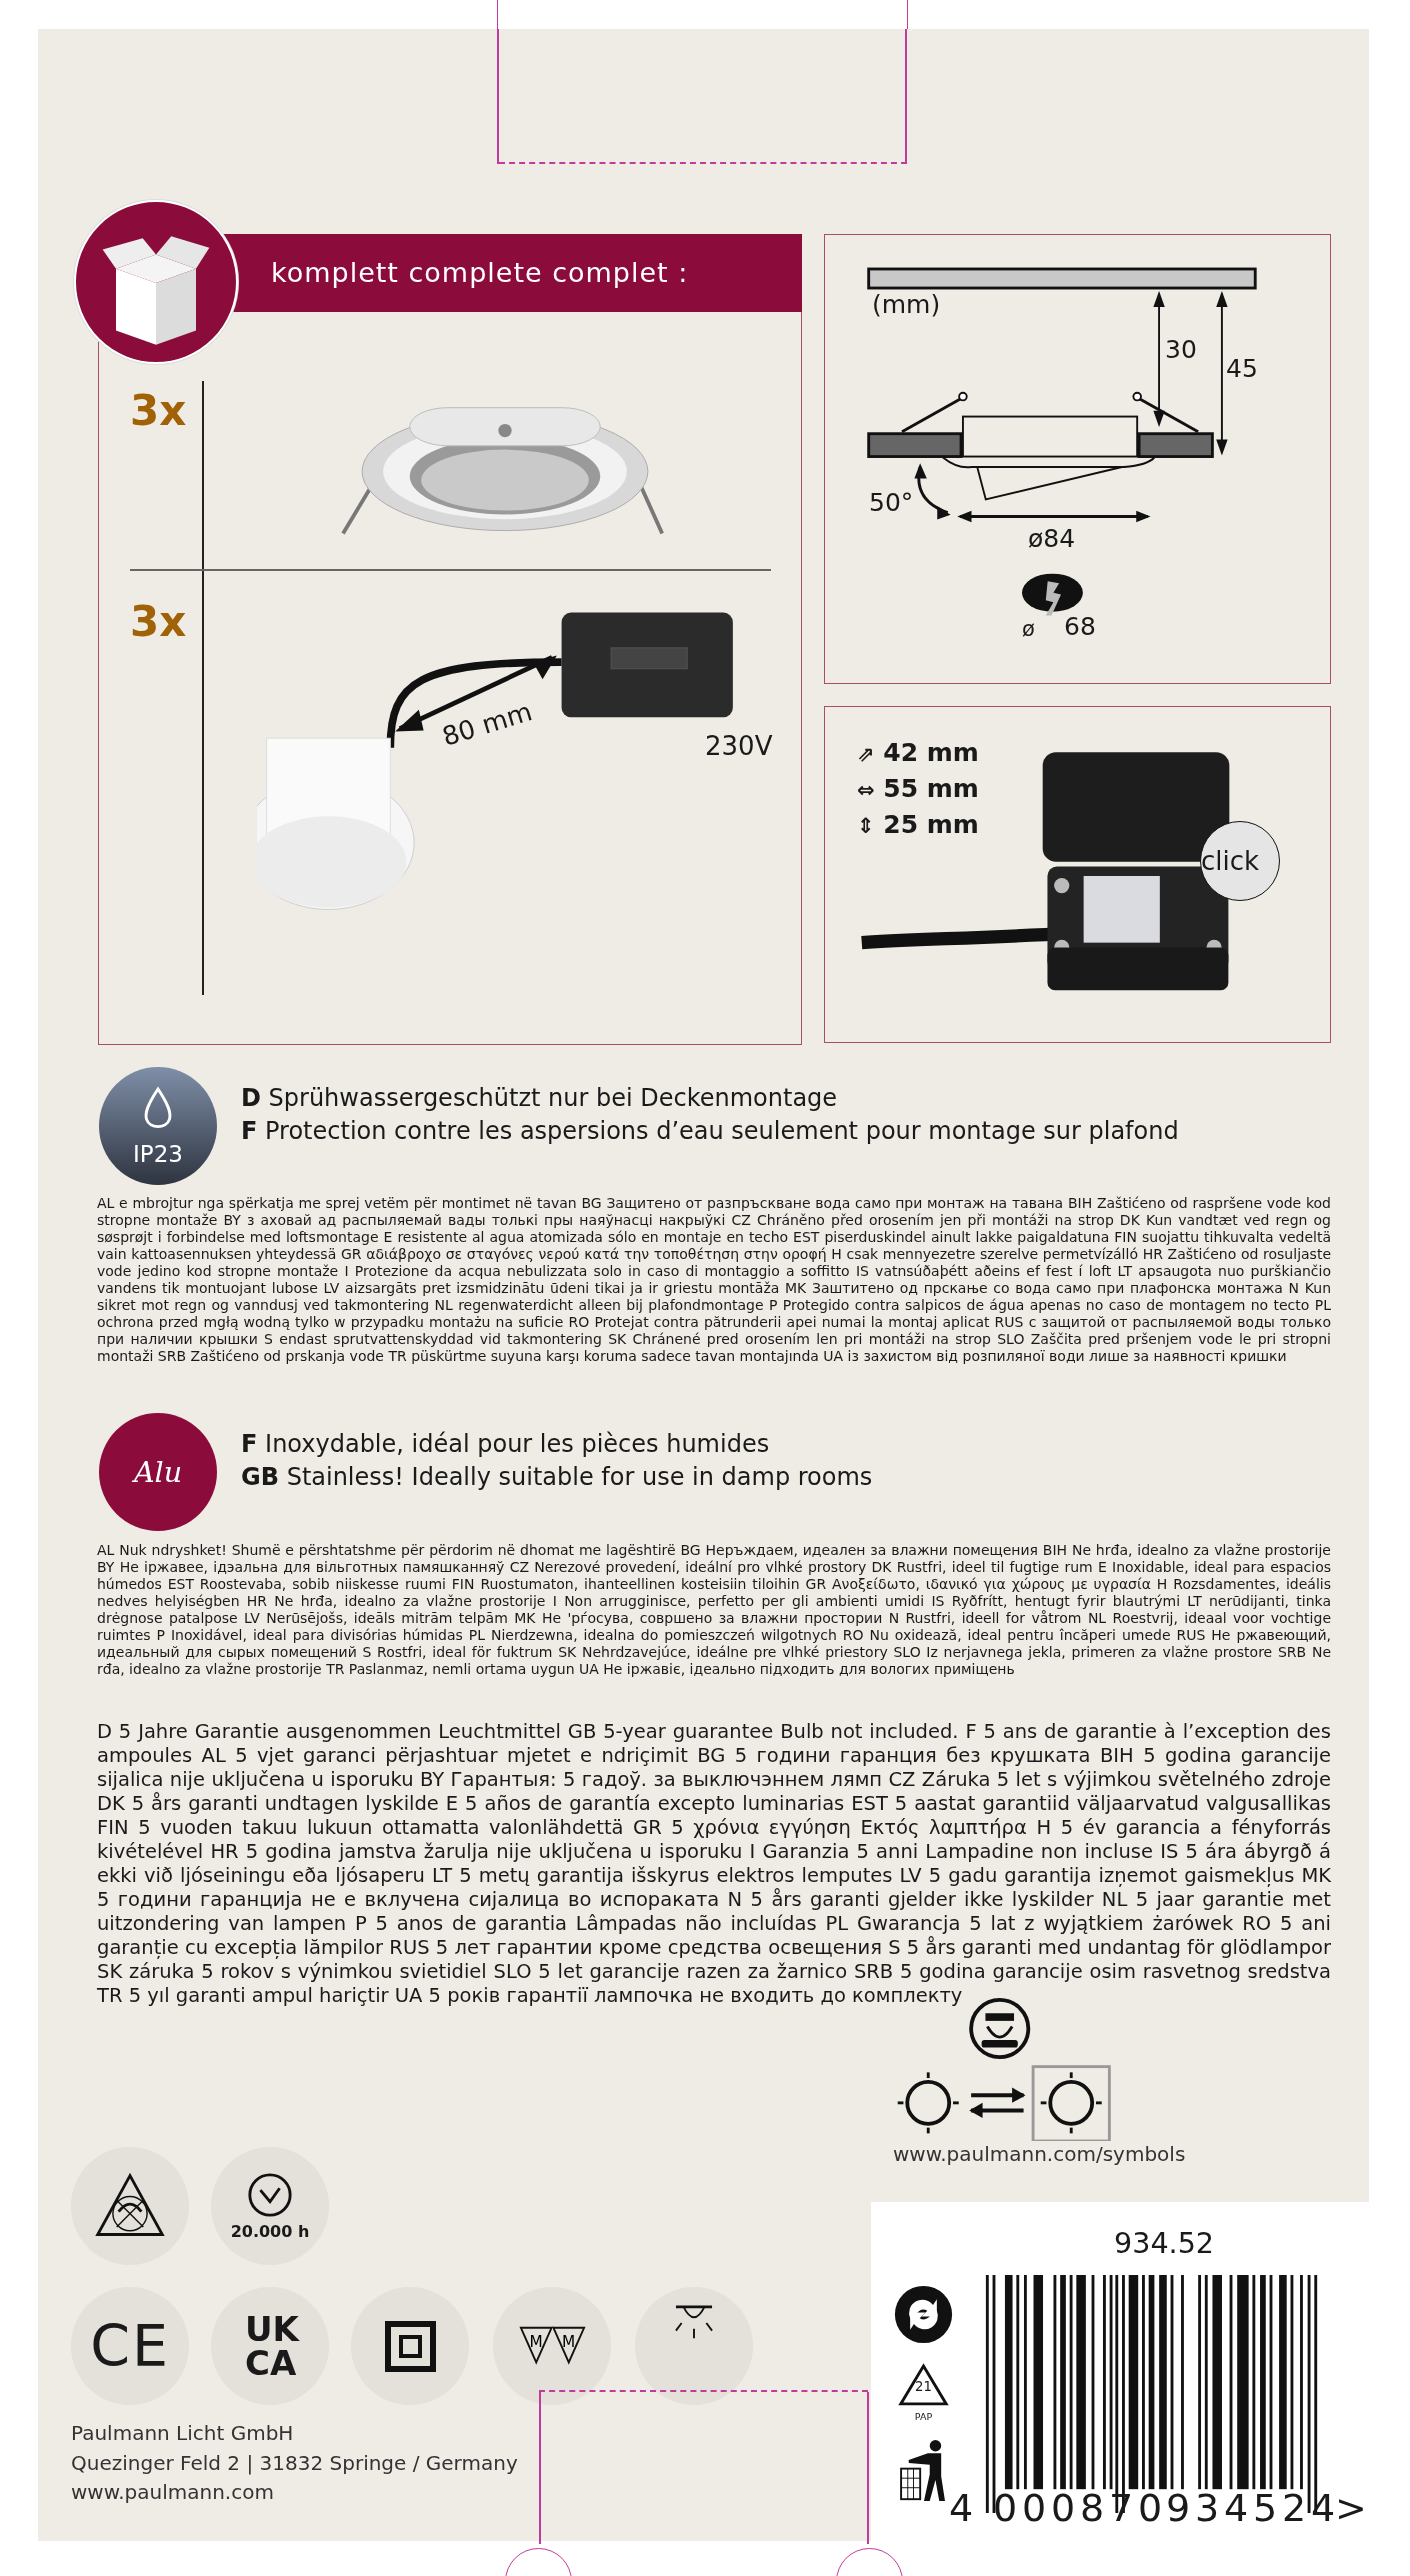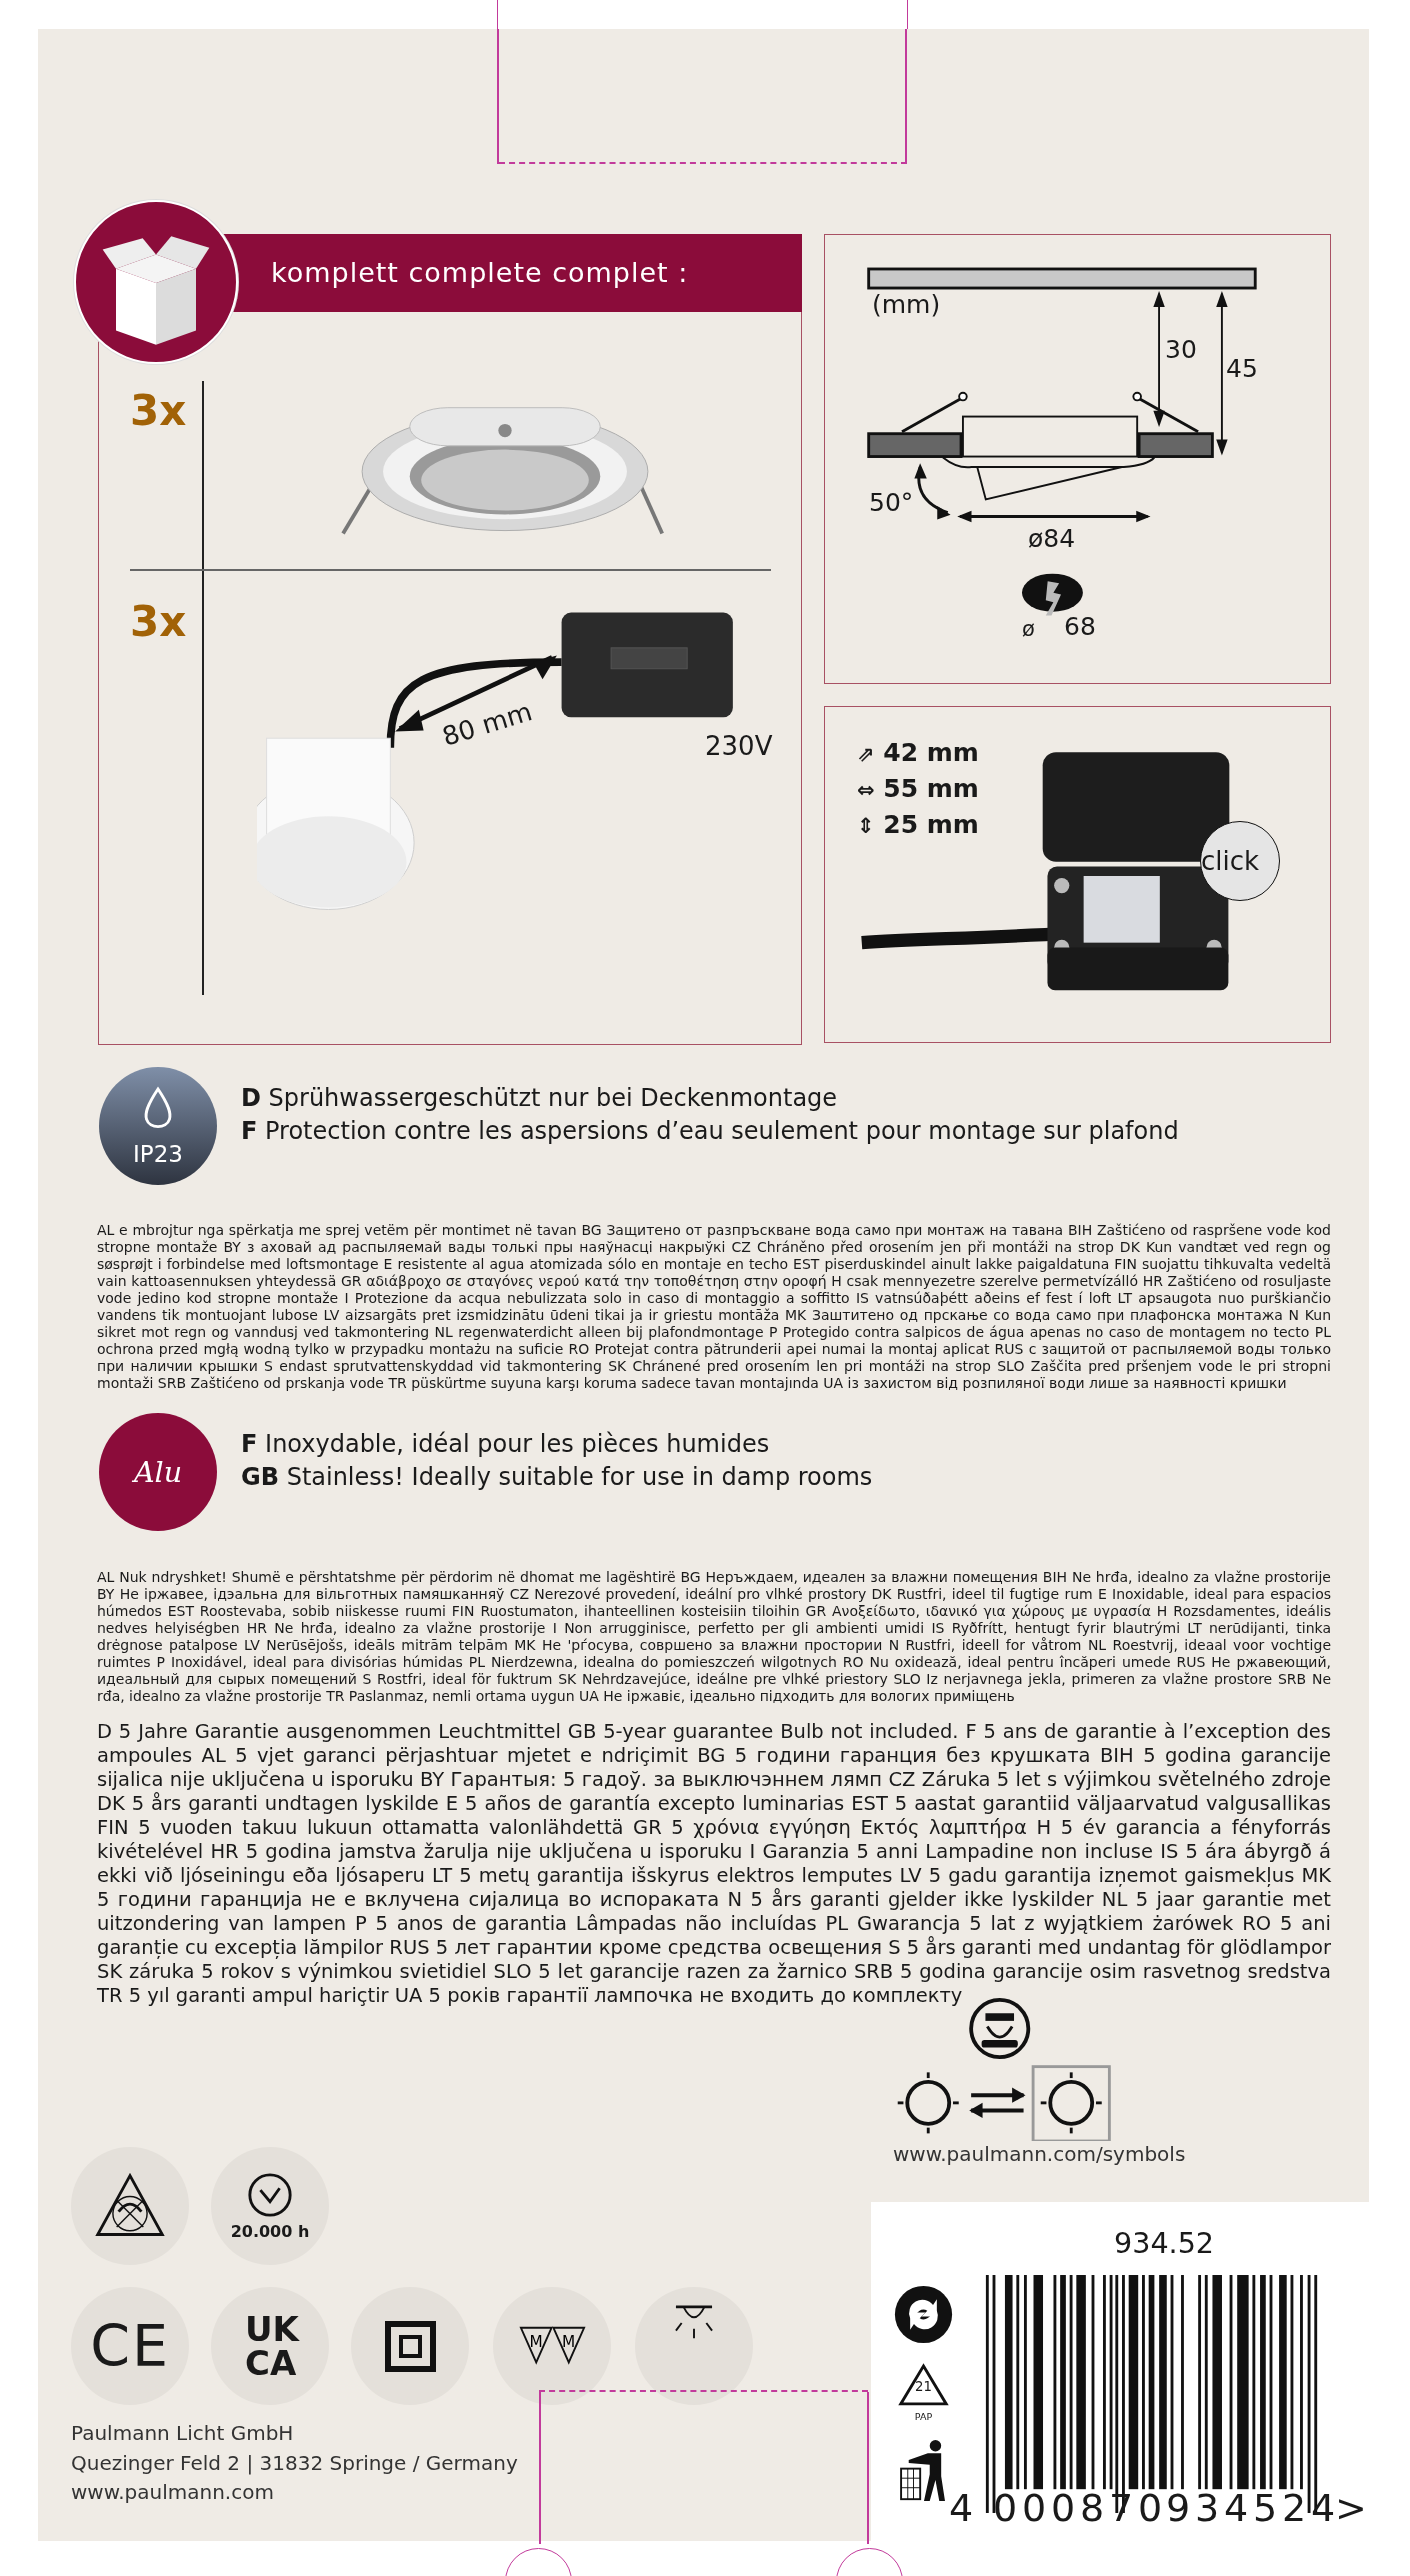--- a/index.html
+++ b/index.html
@@ -11,21 +11,21 @@
   .hdr-band{position:absolute;left:221px;top:234px;width:581px;height:78px;background:#8b0c3a;}
   .hdr-text{position:absolute;left:271px;top:257px;font-size:27px;color:#fff;letter-spacing:1px;font-family:"DejaVu Sans", sans-serif;}
   .hdr-circle{position:absolute;left:74px;top:200px;width:160px;height:160px;border-radius:50%;background:#8b0c3a;border:2.9px solid #fff;box-shadow:0 0 0 1px #ddd;}
   .qty{position:absolute;font-size:42px;font-weight:bold;color:#a16207;font-family:"DejaVu Sans", sans-serif;}
   .vline{position:absolute;width:1.9px;background:#222;}
   .hline{position:absolute;height:1.9px;background:#666;}
   .lbl{position:absolute;font-family:"DejaVu Sans", sans-serif;}
   .feat-icon{position:absolute;width:118px;height:118px;border-radius:50%;}
   .feat-line{font-size:24px;line-height:33px;font-family:"DejaVu Sans", sans-serif;}
   .feat-line b{font-weight:bold;}
-  .small{position:absolute;font-size:14px;line-height:17px;text-align:justify;font-family:"DejaVu Sans", sans-serif;margin-top:27px;}
+  .small{position:absolute;font-size:14px;line-height:17px;text-align:justify;font-family:"DejaVu Sans", sans-serif;}
   .guarantee{position:absolute;font-size:19.5px;line-height:24px;text-align:justify;font-family:"DejaVu Sans", sans-serif;}
   .sym{position:absolute;width:118px;height:118px;border-radius:50%;background:#e4e0da;display:flex;align-items:center;justify-content:center;flex-direction:column;}
   .footer-line{font-size:20px;line-height:29.5px;color:#333;font-family:"DejaVu Sans", sans-serif;}
   .barcode-area{position:absolute;left:871px;top:2202px;width:498px;height:339px;background:#fff;}
 </style>
 </head>
 <body>
 
 <div class="cut" style="left:497px;top:0;width:409px;height:164px;border-top:none;border-bottom:none;"></div>
 

